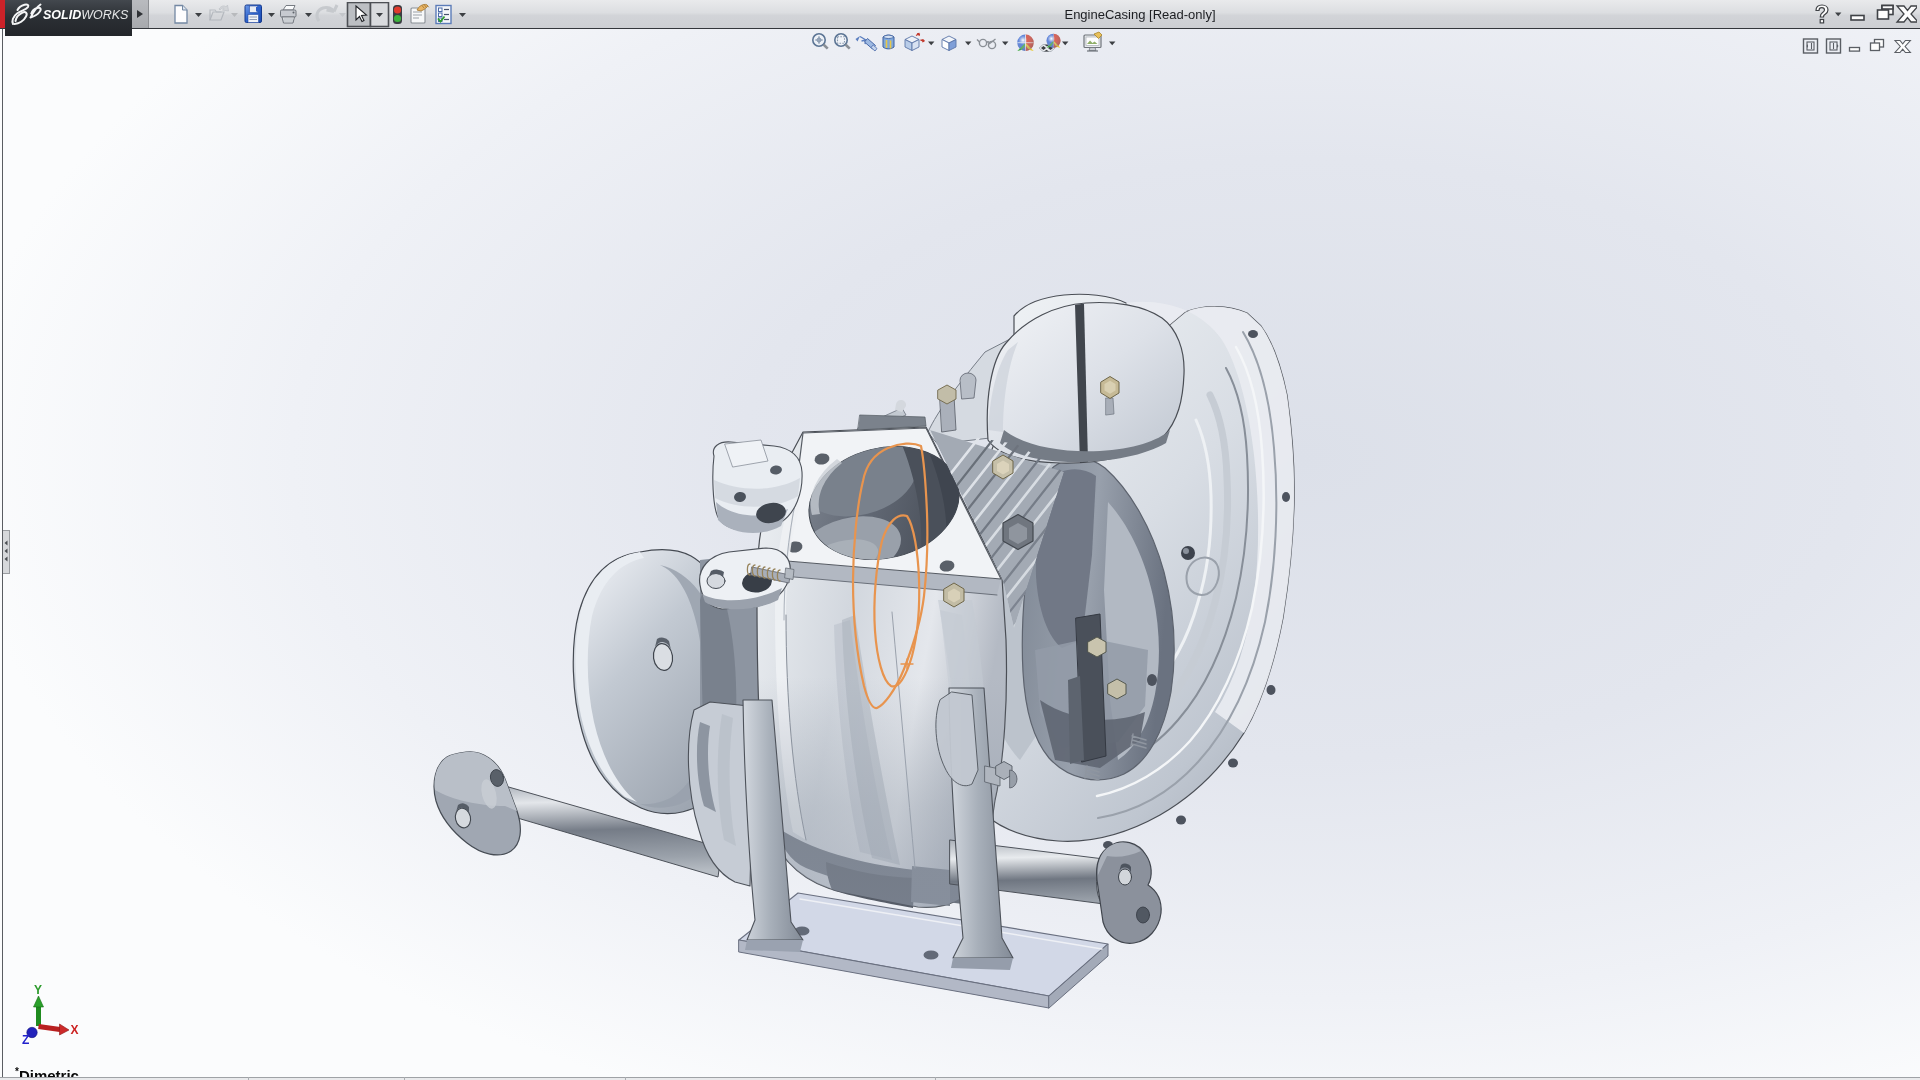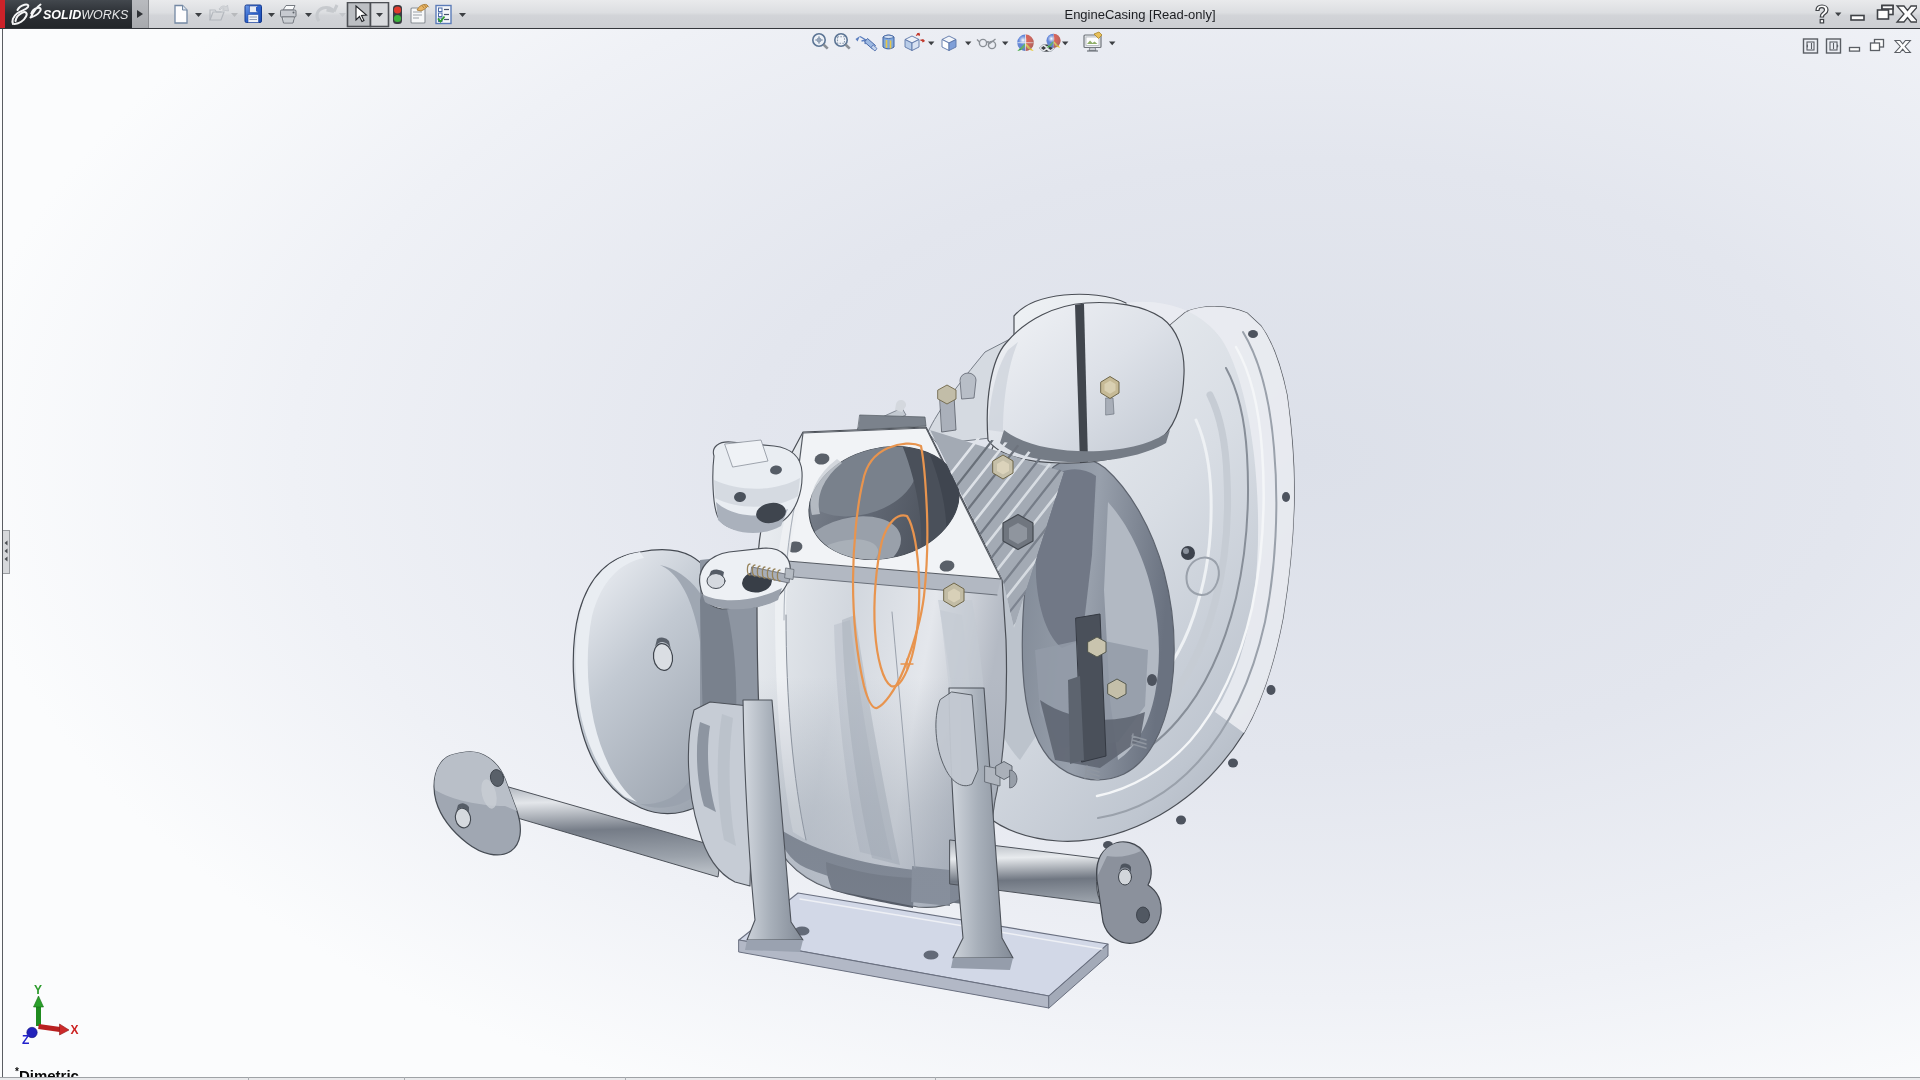--- a/index.html
+++ b/index.html
@@ -1,21 +1,21 @@
 <!DOCTYPE html>
 <html><head>
 <meta charset="utf-8">
 <style>
 html,body{margin:0;padding:0;width:1920px;height:1080px;overflow:hidden;
 font-family:"Liberation Sans",sans-serif;}
 #titlebar{position:absolute;left:0;top:0;width:1920px;height:28px;
 background:linear-gradient(#e9eaec 0%,#dcdee1 45%,#d2d4d8 55%,#cdcfd3 100%);
 border-bottom:1px solid #33363b;}
 #redstripe{position:absolute;left:0;top:0;width:5px;height:28px;background:#cc2229;}
-#logo{position:absolute;left:5px;top:0;width:127px;height:28px;
+#logo{position:absolute;left:5px;top:0;width:127px;height:36px;
 background:linear-gradient(#43484e 0%,#2b2f34 50%,#23262a 100%);}
 #logoArrow{position:absolute;left:132px;top:0px;width:16px;height:28px;
 background:linear-gradient(#b9bbbf,#a7a9ad);border-right:1px solid #8e9094;}
 #logoArrow:after{content:"";position:absolute;left:5px;top:10px;border-left:6px solid #2e3135;border-top:4px solid transparent;border-bottom:4px solid transparent;}
 #wintitle{position:absolute;left:0;top:7px;width:2280px;text-align:center;font-size:13px;color:#1c1e22;}
 .tbicon{position:absolute;top:2px;}
 #viewport{position:absolute;left:0px;top:29px;width:1920px;height:1051px;
 background:radial-gradient(1400px 750px at 1300px 430px,#dce0e9 0%,#e3e6ee 40%,#eff1f6 72%,#fbfcfd 96%);}
 #leftborder{position:absolute;left:2px;top:29px;width:1px;height:1051px;background:#5a5d62;}
 #lefttab{position:absolute;left:3px;top:530px;width:6px;height:42px;background:#d6d8db;border:1px solid #9a9da1;border-left:none;}

